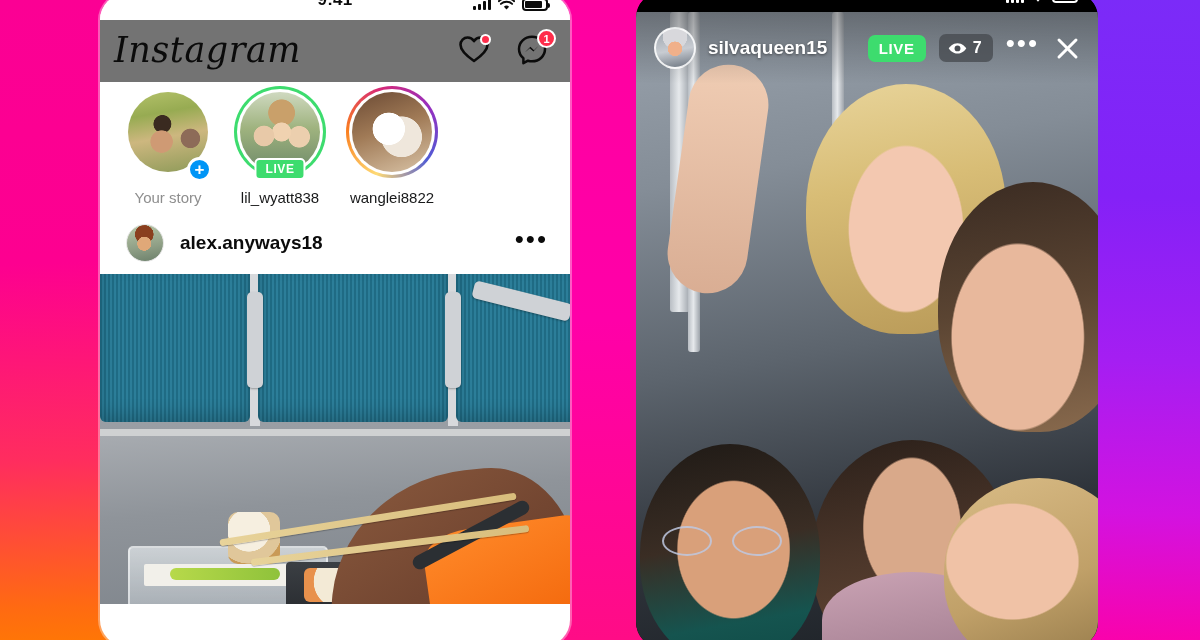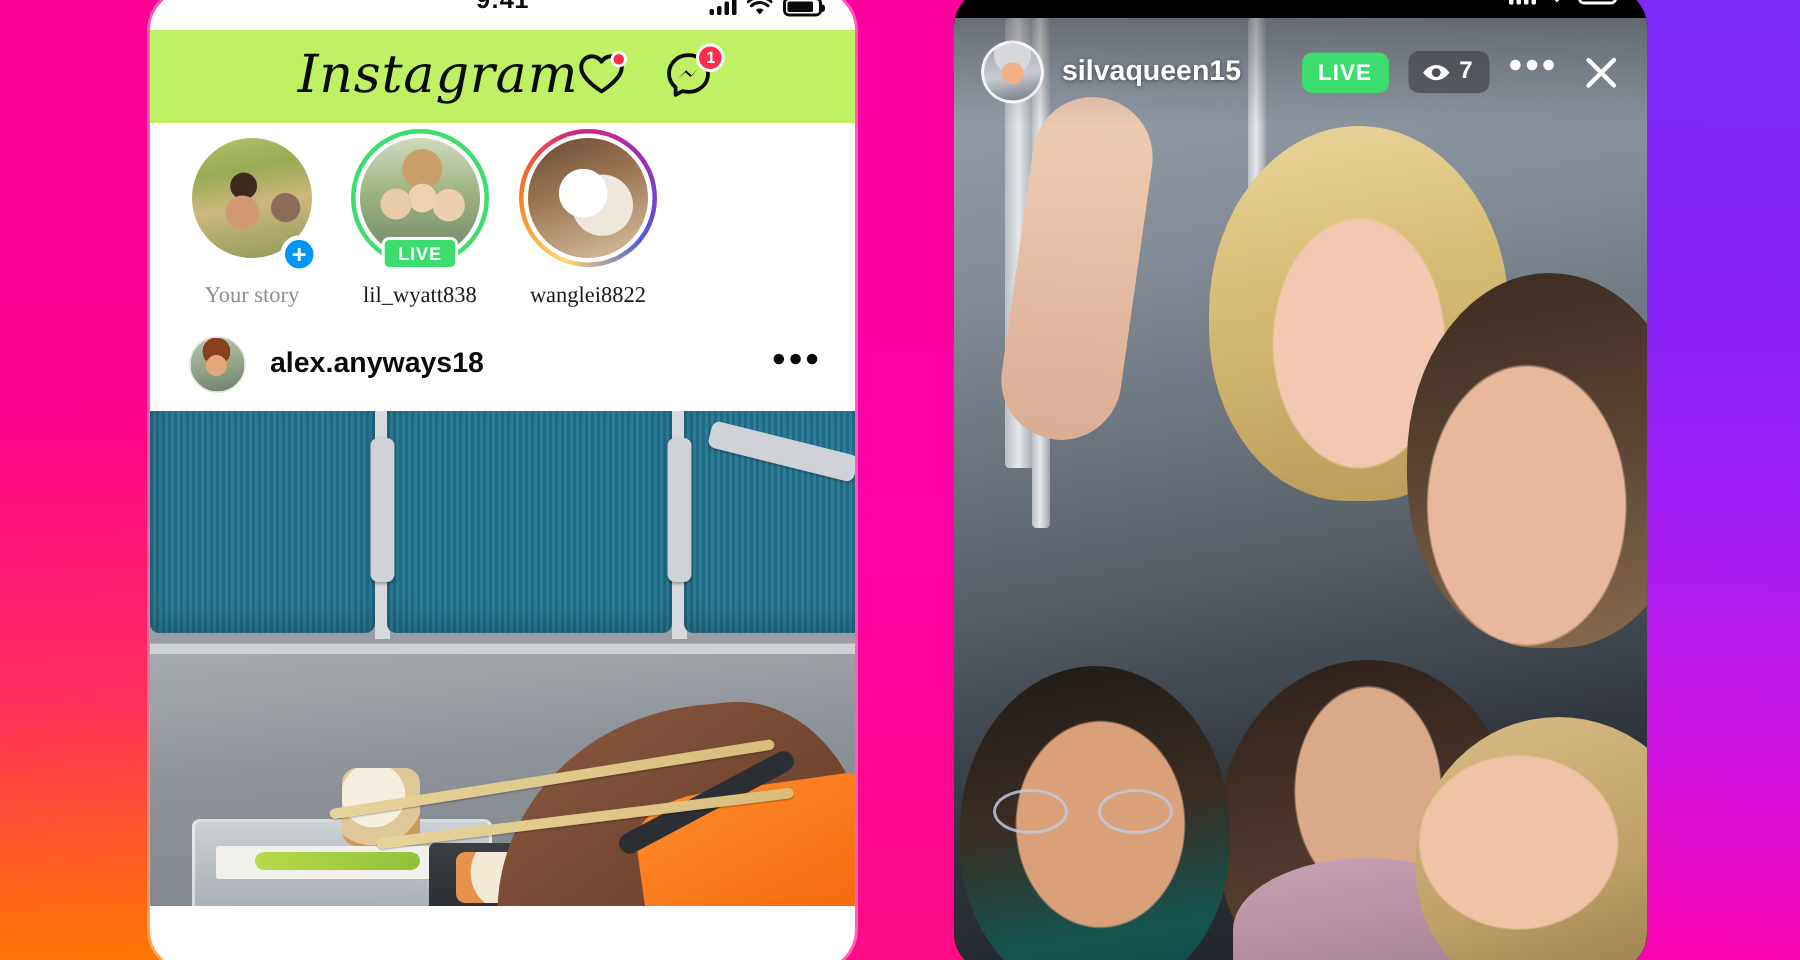--- a/index.html
+++ b/index.html
@@ -48,22 +48,22 @@
   .bars i:nth-child(1){height:4px;} .bars i:nth-child(2){height:6px;}
   .bars i:nth-child(3){height:9px;} .bars i:nth-child(4){height:12px;}
   .batt { width:26px; height:13px; border:2px solid #0b0b0b; border-radius:4px;
           position:relative; }
   .batt::after { content:""; position:absolute; left:1px; top:1px; bottom:1px; right:4px;
                  background:#0b0b0b; border-radius:1px; }
   .batt::before { content:""; position:absolute; right:-4px; top:3px; width:2px; height:5px;
                   background:#0b0b0b; border-radius:0 2px 2px 0; }
 
   .ig-header {
-    display:flex; align-items:center; justify-content:center;
-    padding:10px 22px 12px 26px; background:#bef264;
+    display:flex; align-items:center; justify-content:space-between;
+    padding:10px 22px 12px 14px; background:#737373;
   }
   .ig-logo {
     font-family:"DejaVu Serif", serif; font-style:italic; font-weight:400;
     font-size:35px; color:#0b0b0b; letter-spacing:0.5px;
   }
   .hdr-icons { display:flex; align-items:center; gap:26px; }
   .icon-wrap { position:relative; width:32px; height:32px; }
   .dot-red { position:absolute; top:0px; right:-1px; width:11px; height:11px;
              background:#ff2d4b; border-radius:50%; border:2px solid #fff; }
   .badge-red { position:absolute; top:-5px; right:-8px; min-width:19px; height:19px;
@@ -75,21 +75,21 @@
   .stories { display:flex; gap:20px; padding:4px 0 6px 22px; background:#fff; }
   .story { width:92px; flex:0 0 auto; text-align:center; position:relative; }
   .ring { width:92px; height:92px; border-radius:50%; padding:3px; position:relative;
           display:flex; align-items:center; justify-content:center; }
   .ring.plain { background:#fff; }
   .ring.live  { background:#3ddc6e; padding:3px; }
   .ring.grad  { background:conic-gradient(from 200deg, #feda75, #fa7e1e, #d62976, #962fbf, #4f5bd5, #feda75); }
   .ring-inner { width:100%; height:100%; border-radius:50%; background:#fff; padding:3px; }
   .av { width:100%; height:100%; border-radius:50%; overflow:hidden; position:relative; }
   .story-name { font-size:15px; color:#18191a; margin-top:11px; white-space:nowrap;
-                overflow:hidden;font-family:Liberation Serif, serif; }
+                overflow:hidden; }
   .story-name.muted { color:#8e8e8e; }
   .plus {
     position:absolute; right:2px; bottom:24px; width:25px; height:25px; border-radius:50%;
     background:#0095f6; border:3px solid #fff; color:#fff; font-size:17px; font-weight:700;
     display:flex; align-items:center; justify-content:center; line-height:1;
   }
   .live-pill {
     position:absolute; left:50%; transform:translateX(-50%); bottom:26px;
     background:#3ddc6e; color:#fff; font-size:12px; font-weight:800; letter-spacing:0.6px;
     padding:2px 9px; border-radius:5px; border:2px solid #fff;

